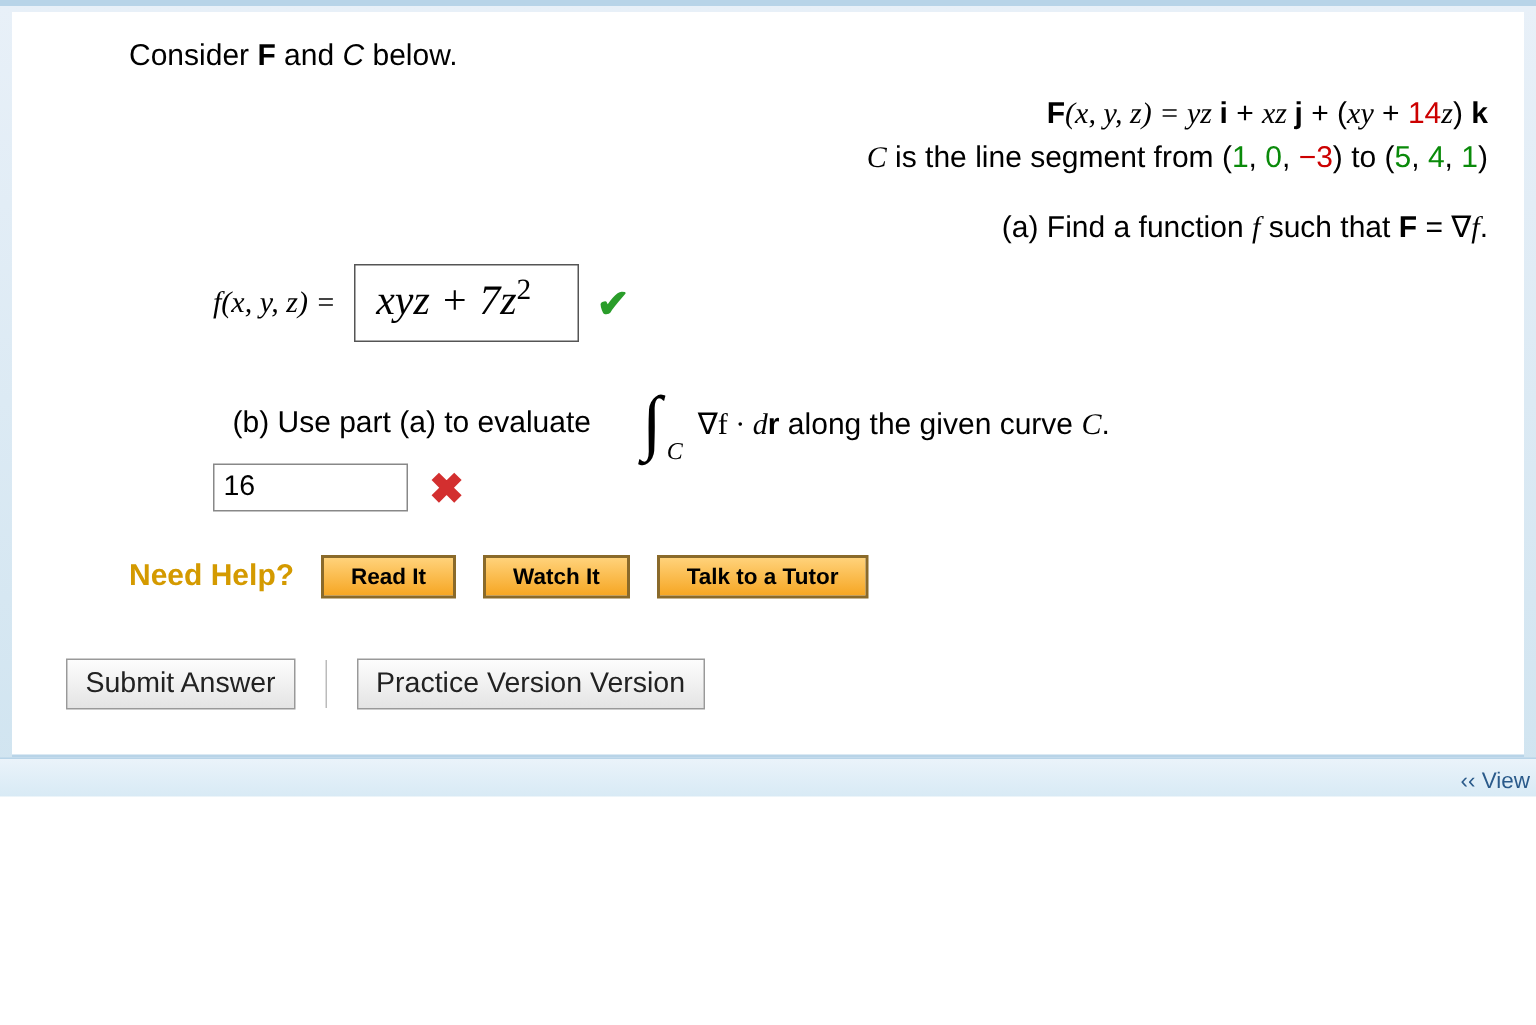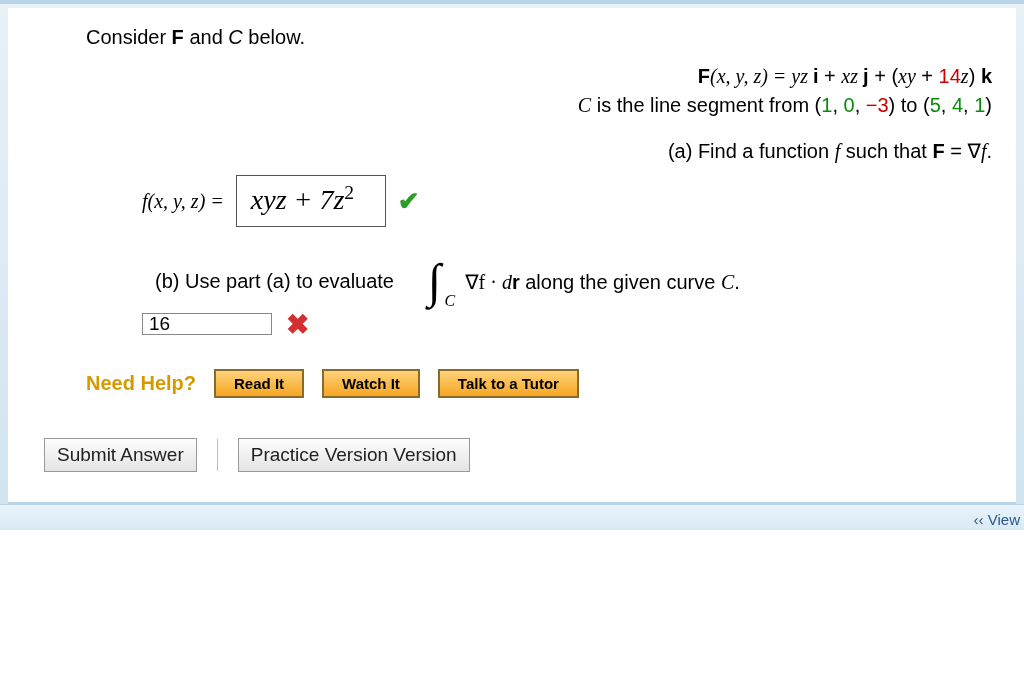--- a/index.html
+++ b/index.html
@@ -86,21 +86,21 @@
     font-style: italic;
     position: absolute;
     bottom: -10px;
     right: -14px;
   }
   .input-field {
     border: 1px solid #888;
     padding: 4px 6px;
     font-size: 19px;
     width: 130px;
-    height: 22px;
+    height: 32px;
     font-family: Arial, sans-serif;
   }
   .input-row {
     display: flex;
     align-items: center;
     gap: 14px;
     margin: 12px 0 28px 0;
   }
   .help-row {
     display: flex;

